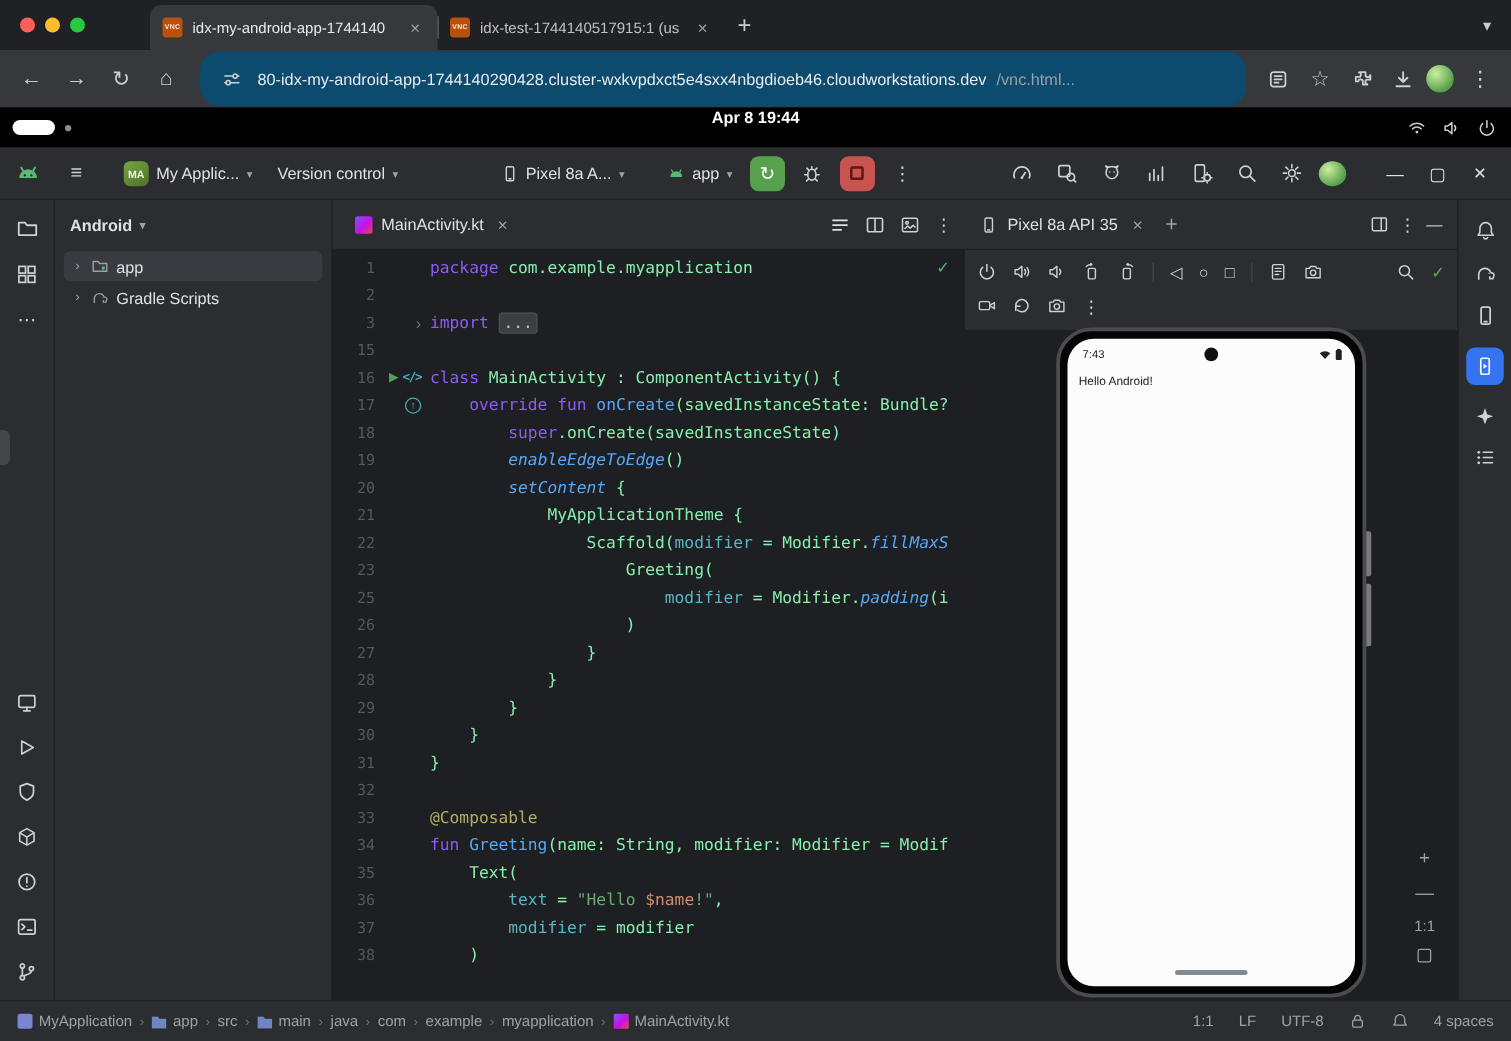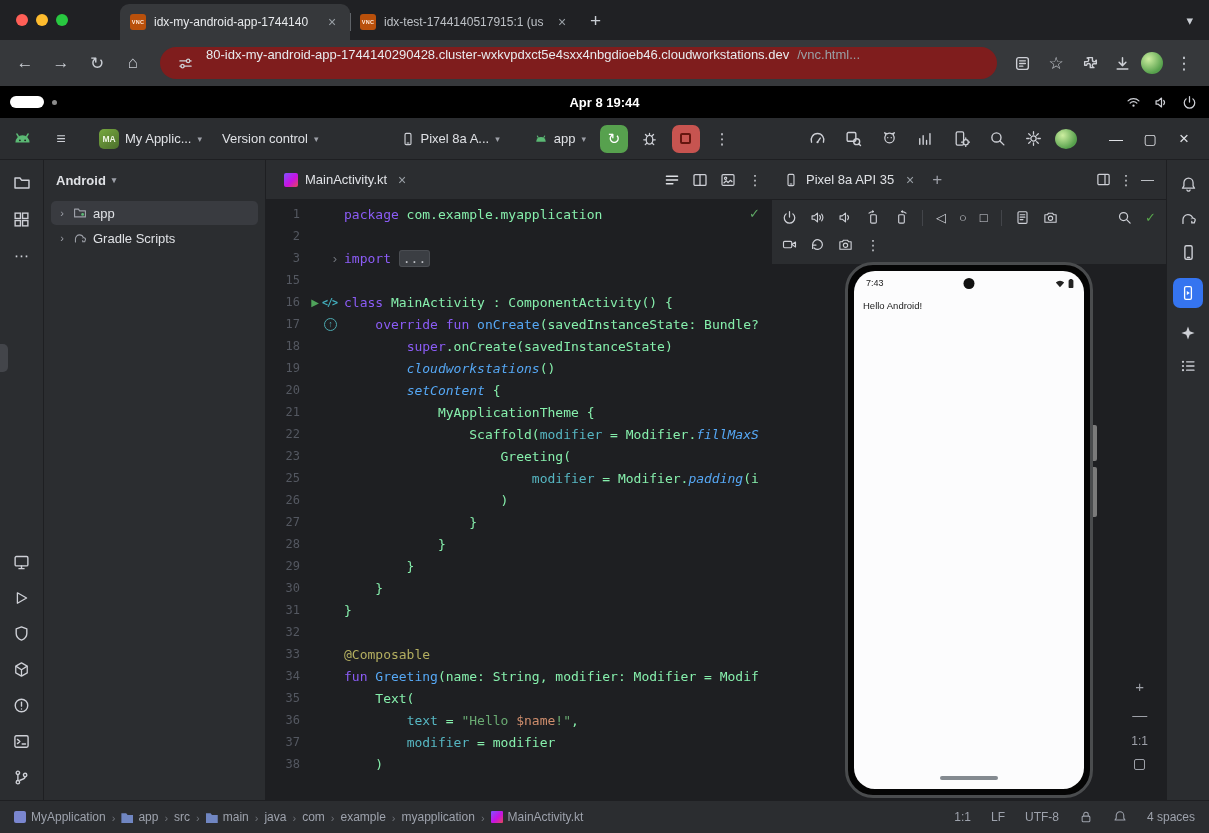--- a/index.html
+++ b/index.html
@@ -20,28 +20,28 @@
   .tab:not(.active)::before { content:""; position:absolute; left:0; top:9px; height:18px; width:1px; background:#5f6368; }
   .favicon { width:16px; height:16px; min-width:16px; border-radius:3px; background:#b9500b; color:#ffe9d8; font-size:5.5px; font-weight:bold; display:inline-flex; align-items:center; justify-content:center; letter-spacing:.3px; }
   .tab-title { flex:1; white-space:nowrap; overflow:hidden; }
   .tab-close { color:#9aa0a6; font-size:14px; width:16px; min-width:16px; display:inline-flex; justify-content:center; }
   .newtab { color:#c9cdd3; font-size:19px; margin:0 0 8px 10px; }
   .tabsearch { color:#c9cdd3; font-size:13px; margin:0 16px 12px auto; }
 
   
   .navbar { position:absolute; top:40px; left:0; width:100%; height:46px; background:#36383b; display:flex; align-items:center; padding:0 10px; gap:6px; }
   .nav-ic { width:30px; height:30px; color:#c9cdd3; font-size:17px; border-radius:50%; }
-  .urlbar { flex:1; height:32px; background:#7f1d1d; border-radius:16px; display:flex; padding:0 12px; gap:8px; margin:0 6px; overflow:hidden; }
+  .urlbar { flex:1; height:44px; background:#0c4a6e; border-radius:16px; display:flex; align-items:center; padding:0 12px; gap:8px; margin:0 6px; overflow:hidden; }
   .url-host { color:#e8eaed; font-size:13px; white-space:nowrap; }
   .url-path { color:#9aa0a6; font-size:13px; white-space:nowrap; }
   .avatar { width:22px; height:22px; min-width:22px; border-radius:50%; background:radial-gradient(circle at 35% 32%, #cdeea0, #56a04c 70%); }
   .navbar .ic { width:26px; }
 
   
-  .gnomebar { position:absolute; top:86px; left:0; width:100%; height:32px; background:#000; display:flex; align-items:center; justify-content:center; }
+  .gnomebar { position:absolute; top:86px; left:0; width:100%; height:32px; background:#000; display:flex; align-items:flex-start; justify-content:center; }
   .ws-pill { position:absolute; left:10px; top:10px; width:34px; height:12px; border-radius:7px; background:#fff; }
   .ws-dot { position:absolute; left:52px; top:14px; width:5px; height:5px; border-radius:50%; background:#8c8c8c; }
   .clock { color:#fff; font-size:13px; font-weight:bold; }
   .systray { position:absolute; right:12px; top:0; height:32px; display:flex; align-items:center; gap:13px; color:#e6e6e6; }
 
   
   .as-toolbar { position:absolute; top:118px; left:0; width:100%; height:42px; background:#2b2d30; border-bottom:1px solid #1e1f22; display:flex; align-items:center; padding:0 12px; gap:8px; }
   .widget { display:flex; align-items:center; gap:6px; color:#dfe1e5; font-size:13px; padding:4px 6px; border-radius:6px; }
   .chev { color:#9da0a8; font-size:9px; }
   .ma-badge { width:20px; height:20px; border-radius:5px; background:linear-gradient(145deg,#77a83f,#4c6f2c); color:#eef4e3; font-size:8.5px; font-weight:bold; display:inline-flex; align-items:center; justify-content:center; }
@@ -467,21 +467,21 @@
             <span class="cd"><span class="tk-pl">    </span><span class="tk-kw">override</span><span class="tk-pl"> </span><span class="tk-kw">fun</span><span class="tk-pl"> </span><span class="tk-fn">onCreate</span><span class="tk-pl">(savedInstanceState: Bundle?</span></span>
           </div>
           <div class="code-row">
             <span class="ln">18</span>
             <span class="mk"></span>
             <span class="cd"><span class="tk-pl">        </span><span class="tk-kw">super</span><span class="tk-pl">.onCreate(savedInstanceState)</span></span>
           </div>
           <div class="code-row">
             <span class="ln">19</span>
             <span class="mk"></span>
-            <span class="cd"><span class="tk-pl">        </span><span class="tk-fni">cloudworkstations</span><span class="tk-pl">()</span></span>
+            <span class="cd"><span class="tk-pl">        </span><span class="tk-fni">enableEdgeToEdge</span><span class="tk-pl">()</span></span>
           </div>
           <div class="code-row">
             <span class="ln">20</span>
             <span class="mk"></span>
             <span class="cd"><span class="tk-pl">        </span><span class="tk-fni">setContent</span><span class="tk-pl"> {</span></span>
           </div>
           <div class="code-row">
             <span class="ln">21</span>
             <span class="mk"></span>
             <span class="cd"><span class="tk-pl">            MyApplicationTheme {</span></span>

